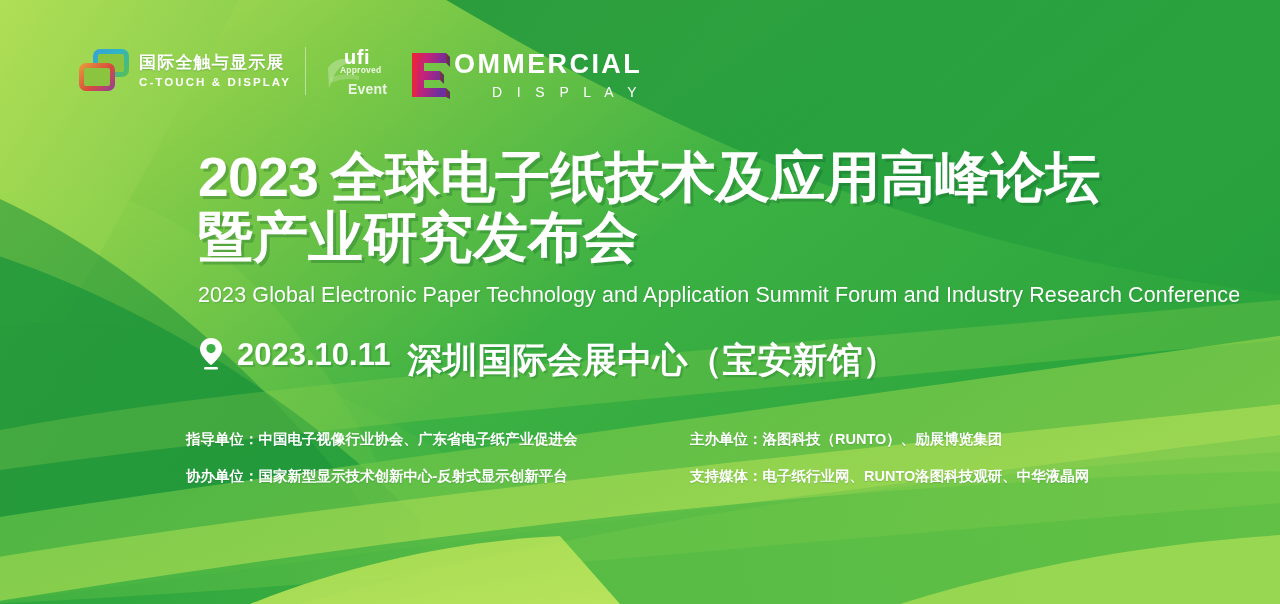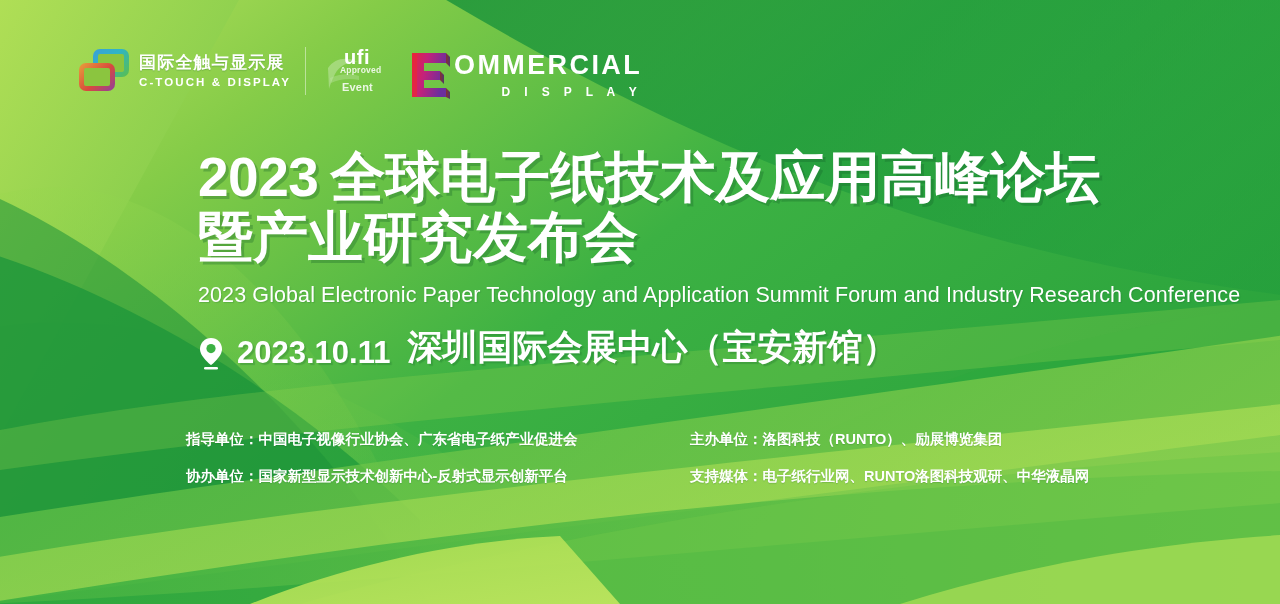--- a/index.html
+++ b/index.html
@@ -129,23 +129,23 @@
     top: 20px;
     font-size: 8.5px;
     font-weight: 700;
     color: rgba(255,255,255,0.85);
     letter-spacing: 0.2px;
     line-height: 1;
     white-space: nowrap;
   }
   .ufi-event {
     position: absolute;
-    left: 20px;
+    left: 26px;
     top: 36px;
-    font-size: 11px;
+    font-size: 14px;
     font-weight: 700;
     color: rgba(255,255,255,0.85);
     letter-spacing: 0.2px;
     line-height: 1;
     white-space: nowrap;
   }
   .ufi-swoosh {
     position: absolute;
     left: 2px;
     top: 6px;
@@ -175,22 +175,22 @@
     font-size: 27px;
     font-weight: 700;
     color: #ffffff;
     letter-spacing: 2.4px;
     line-height: 1;
     white-space: nowrap;
   }
   .cd-sub {
     margin-top: 7px;
     margin-left: 2px;
-    font-size: 12px;
-    font-weight: 700;
+    font-size: 14px;
+    font-weight: 400;
     color: #ffffff;
     letter-spacing: 5.4px;
     text-align: right;
     white-space: nowrap;
   }
 
   
   .content {
     position: absolute;
     left: 198px;
@@ -218,23 +218,23 @@
     font-size: 21.5px;
     font-weight: 400;
     color: #ffffff;
     letter-spacing: 0.1px;
     white-space: nowrap;
     text-shadow: 1px 1px 1px rgba(21,95,40,0.22);
   }
 
   
   .datebar {
-    margin-top: 16px;
-    display: flex;
-    align-items: flex-end;
+    margin-top: 29px;
+    display: flex;
+    align-items: flex-start;
     white-space: nowrap;
   }
   .pin-icon {
     width: 26px;
     height: 34px;
     flex: none;
     margin-right: 13px;
   }
   .date-text {
     font-size: 31px;

